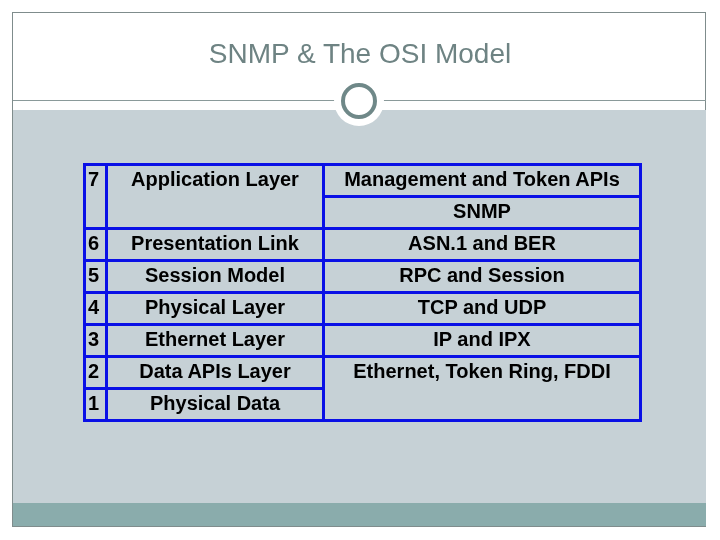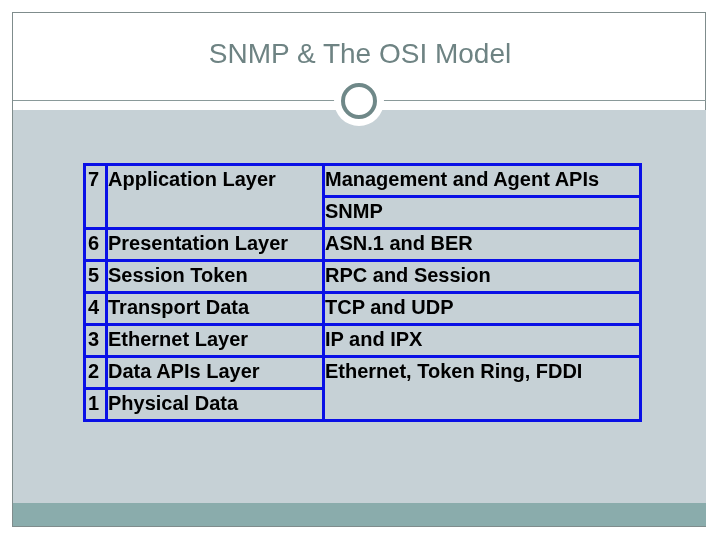--- a/index.html
+++ b/index.html
@@ -90,20 +90,21 @@
       border-collapse: collapse;
       background: #c6d1d6;
       table-layout: fixed;
     }
     table.osi td {
       border: 3px solid #0a10e6;
       padding: 0;
       font-weight: bold;
       font-size: 20px;
       color: #000000;
+      text-align: center;
       vertical-align: top;
       line-height: 27px;
       white-space: nowrap;
       overflow: hidden;
     }
     table.osi td.num {
       text-align: left;
       padding-left: 2px;
       width: 17px;
     }
@@ -124,38 +125,38 @@
 <div class="ring-halo"></div>
 <div class="ring"></div>
 
 <div class="title">SNMP &amp; The OSI Model</div>
 
 <table class="osi">
   <tbody>
       <tr class="r">
     <td class="num" rowspan="2">7</td>
     <td class="layer" rowspan="2">Application Layer</td>
-    <td>Management and Agent APIs</td>
+    <td>Management and Token APIs</td>
   </tr>
   <tr class="r">
     <td>SNMP</td>
   </tr>
   <tr class="r">
     <td class="num">6</td>
-    <td class="layer">Presentation Layer</td>
+    <td class="layer">Presentation Link</td>
     <td>ASN.1 and BER</td>
   </tr>
   <tr class="r">
     <td class="num">5</td>
-    <td class="layer">Session Token</td>
+    <td class="layer">Session Model</td>
     <td>RPC and Session</td>
   </tr>
   <tr class="r">
     <td class="num">4</td>
-    <td class="layer">Transport Data</td>
+    <td class="layer">Physical Layer</td>
     <td>TCP and UDP</td>
   </tr>
   <tr class="r">
     <td class="num">3</td>
     <td class="layer">Ethernet Layer</td>
     <td>IP and IPX</td>
   </tr>
   <tr class="r">
     <td class="num">2</td>
     <td class="layer">Data APIs Layer</td>

